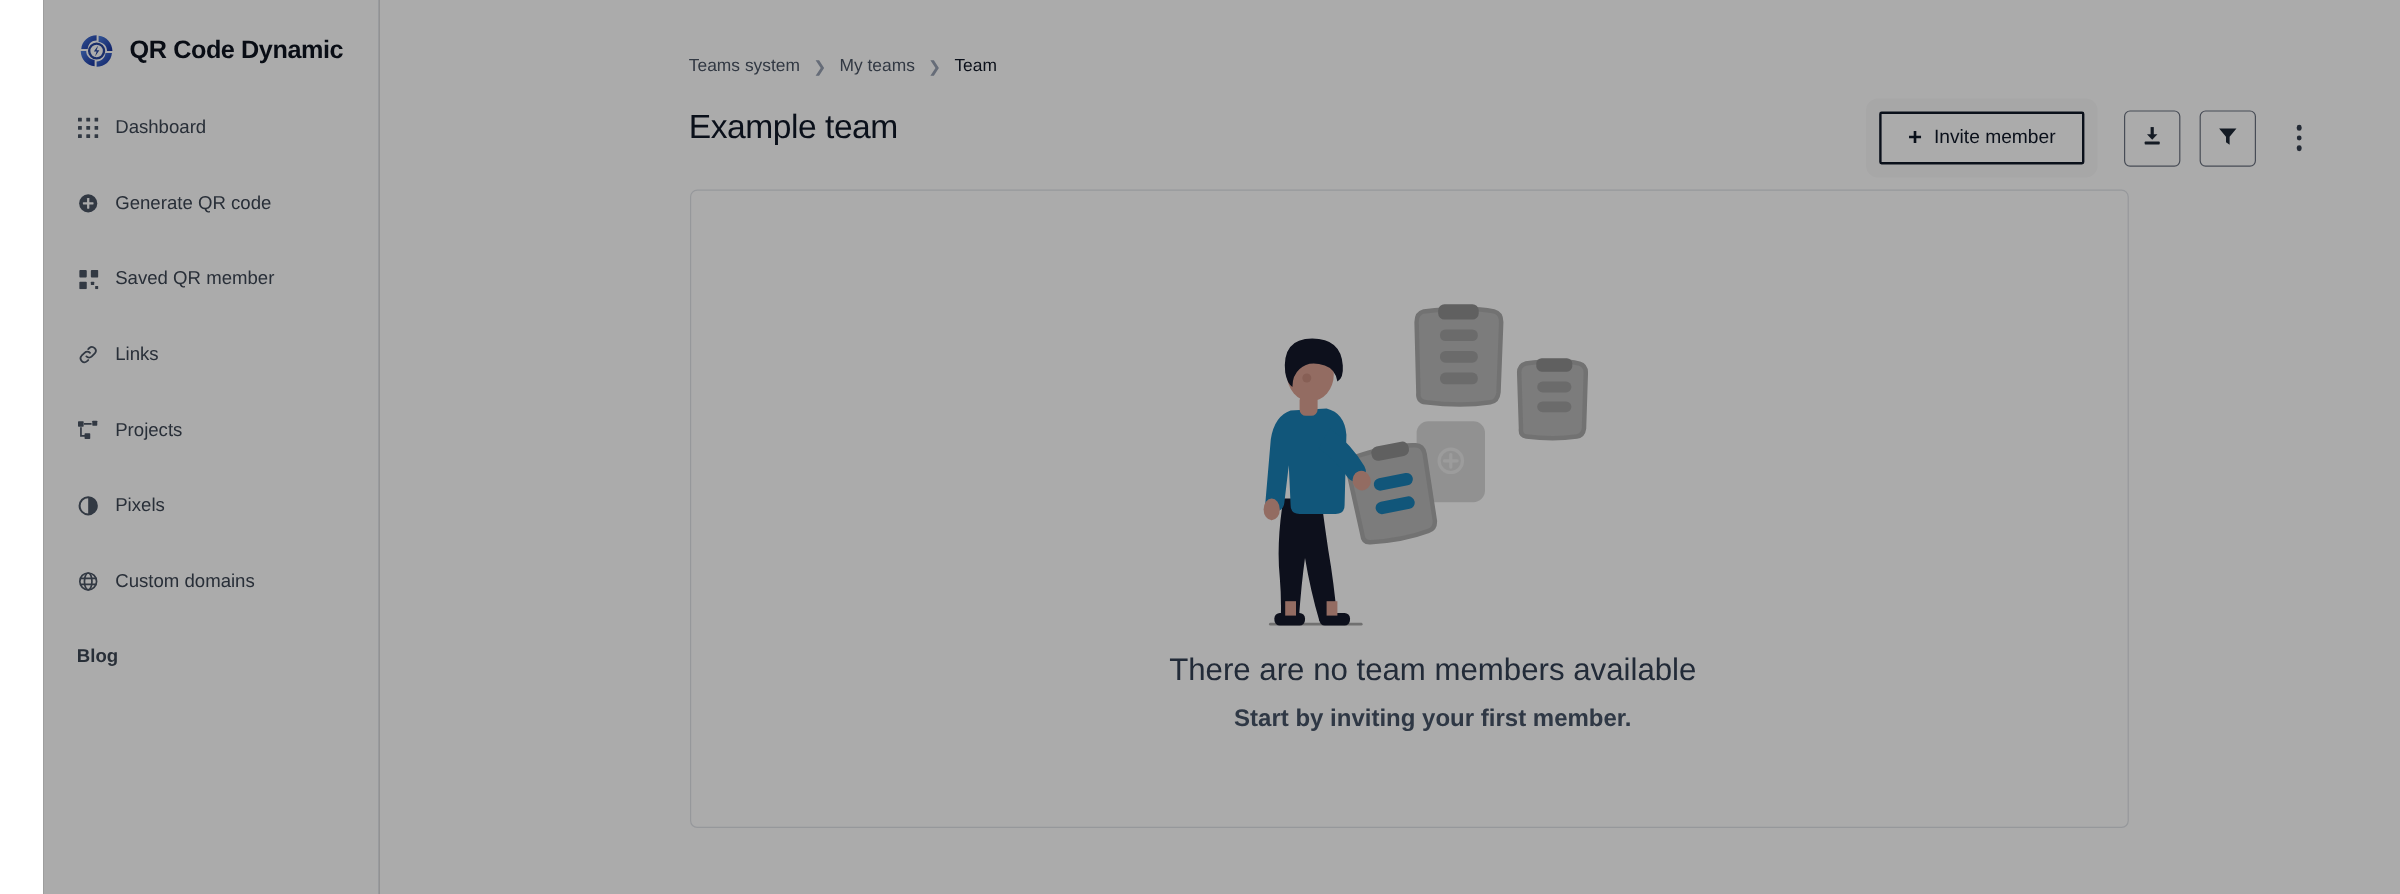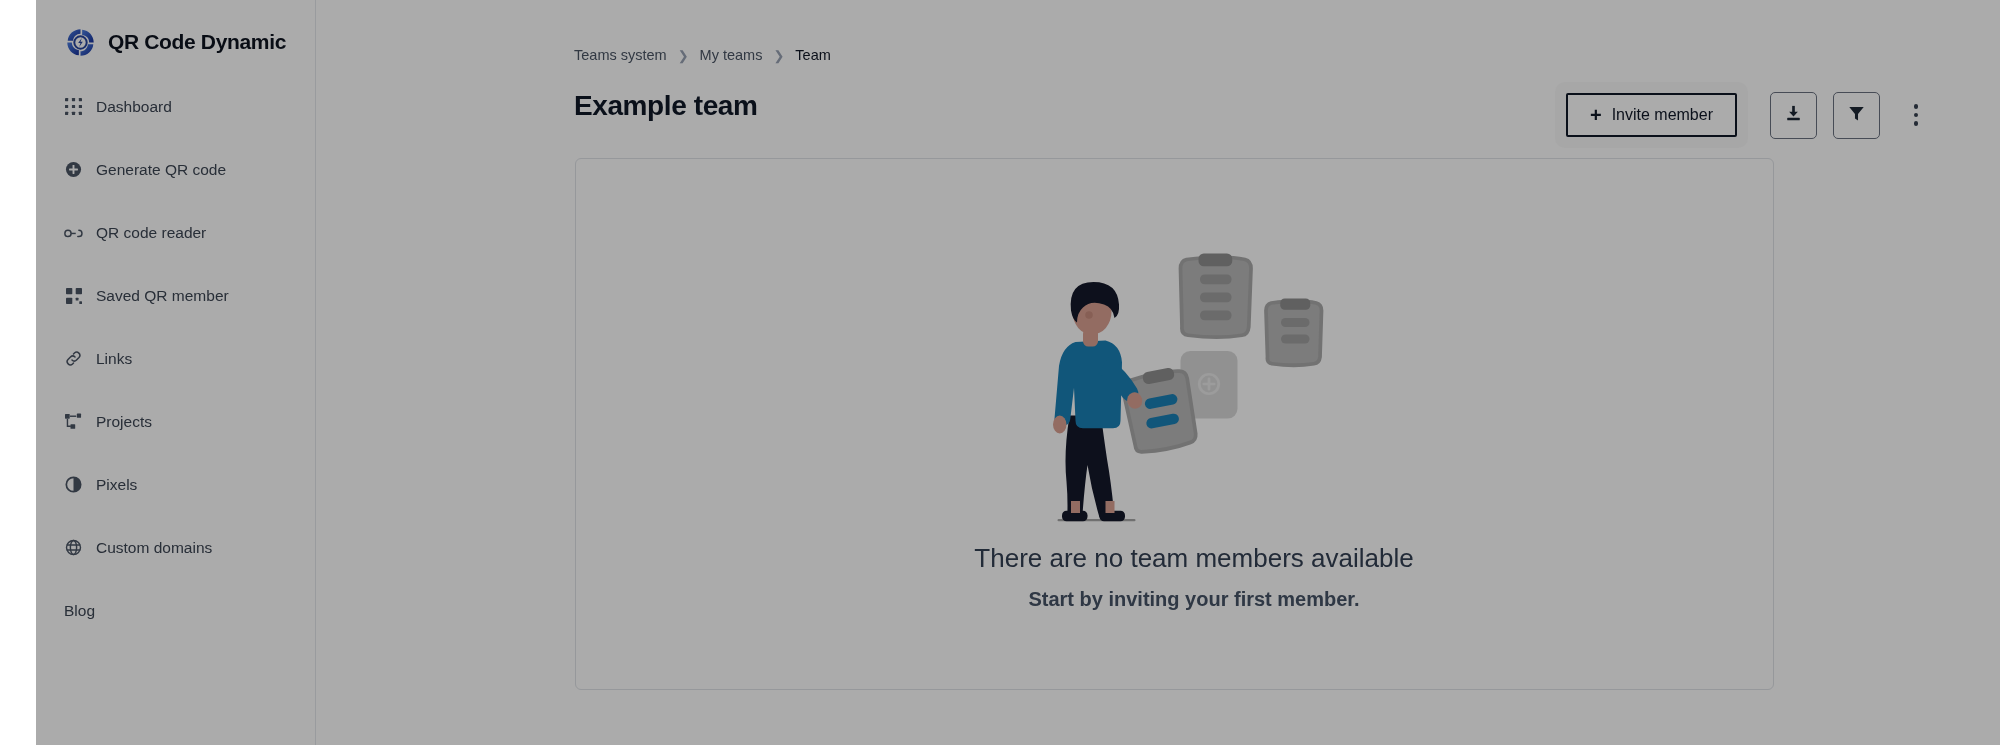--- a/index.html
+++ b/index.html
@@ -75,21 +75,21 @@
     color: #4b5565;
     display: flex; align-items: center; justify-content: center;
   }
   .nav-icon svg { display: block; }
   .nav-label {
     font-size: 15.5px;
     color: #3d4654;
     white-space: nowrap;
     text-align: center;
   }
-  .nav-item.no-icon { padding-left: 28px; }
+  .nav-item.no-icon { padding-left: 28px; font-weight: bold; }
   .nav-item.no-icon .nav-label { color: #3d4654; }
 
   
   .main {
     position: absolute;
     left: 280px; top: 0;
     width: 1720px;
     height: 745px;
     background: #ffffff;
     z-index: 5;
@@ -111,21 +111,21 @@
     font-size: 13px;
     line-height: 1;
     user-select: none;
   }
 
   .page-title {
     position: absolute;
     left: 258px;
     top: 90px;
     font-size: 28px;
-    font-weight: 700;
+    font-weight: 400;
     color: #101828;
     letter-spacing: -0.4px;
     white-space: nowrap;
   }
 
   
   .toolbar {
     position: absolute;
     right: 100px;
     top: 82px;
@@ -268,30 +268,20 @@
         <span class="nav-icon">
           <svg width="17" height="17" viewBox="0 0 18 18" fill="currentColor">
             <circle cx="9" cy="9" r="8"></circle>
             <rect x="8" y="4.3" width="2" height="9.4" fill="#fff" rx="0.4"></rect>
             <rect x="4.3" y="8" width="9.4" height="2" fill="#fff" rx="0.4"></rect>
           </svg>
         </span>
         <span class="nav-label">Generate QR code</span>
       </a>
 
-      <a class="nav-item">
-        <span class="nav-icon">
-          <svg width="19" height="13" viewBox="0 0 22 13" fill="none" stroke="currentColor" stroke-width="1.7">
-            <circle cx="4.6" cy="7.6" r="3.6"></circle>
-            <path d="M8.2 7.6 H13.6"></path>
-            <path d="M17.2 4 a3.6 3.6 0 1 1 0 7.2 h-1.2" stroke-linecap="round"></path>
-          </svg>
-        </span>
-        <span class="nav-label">QR code reader</span>
-      </a>
 
       <a class="nav-item">
         <span class="nav-icon">
           <svg width="16" height="16" viewBox="0 0 16 16" fill="currentColor">
             <rect x="0" y="0" width="6.3" height="6.3" rx="0.8"></rect>
             <rect x="9.7" y="0" width="6.3" height="6.3" rx="0.8"></rect>
             <rect x="0" y="9.7" width="6.3" height="6.3" rx="0.8"></rect>
             <rect x="9.7" y="9.7" width="2.8" height="2.8" rx="0.5"></rect>
             <rect x="13.3" y="13.3" width="2.7" height="2.7" rx="0.5"></rect>
           </svg>

